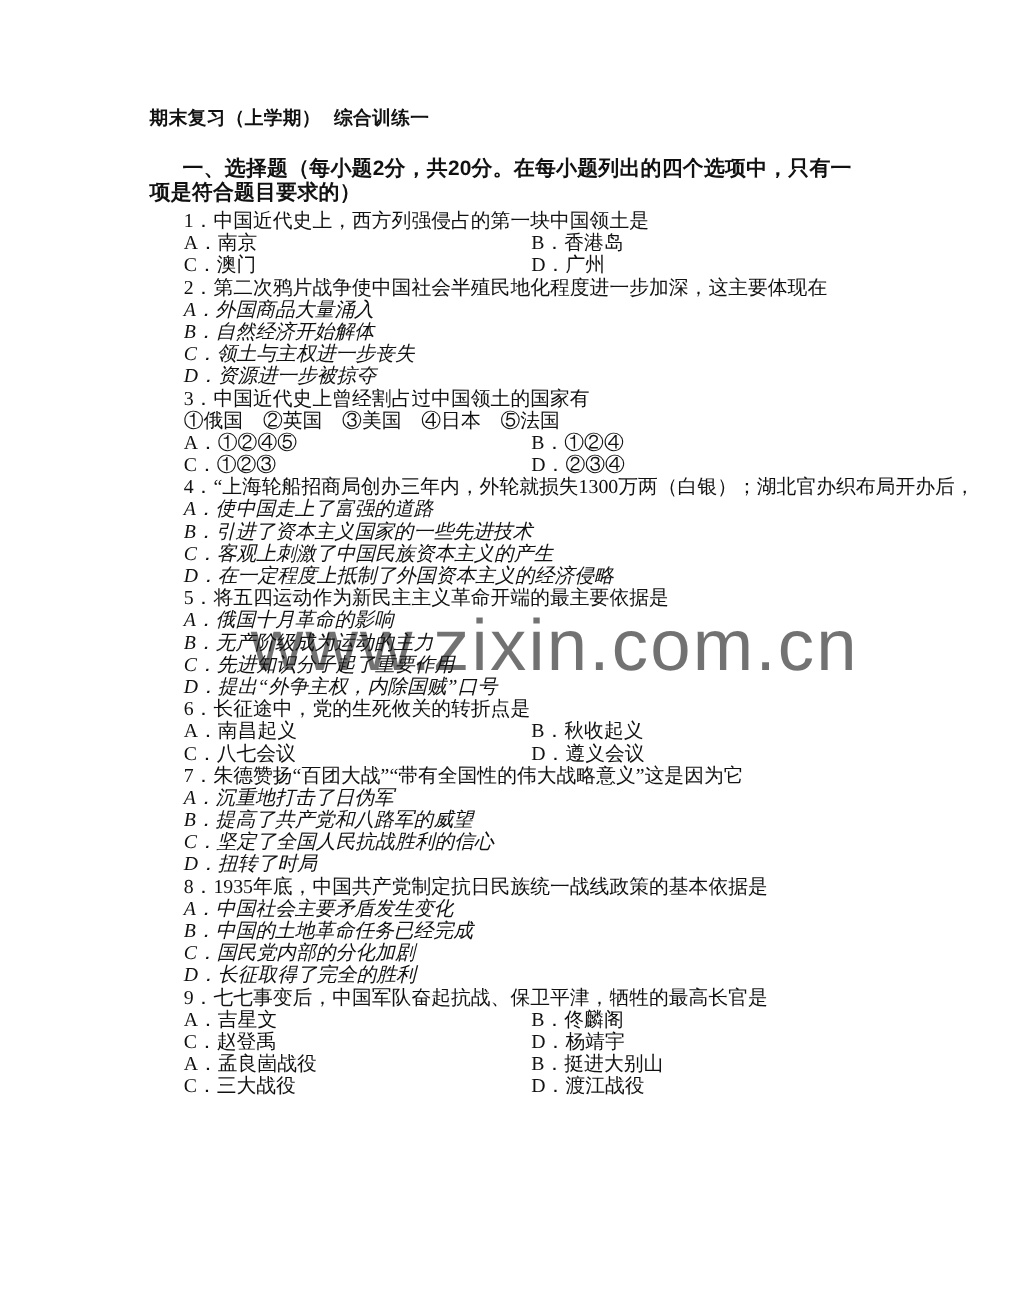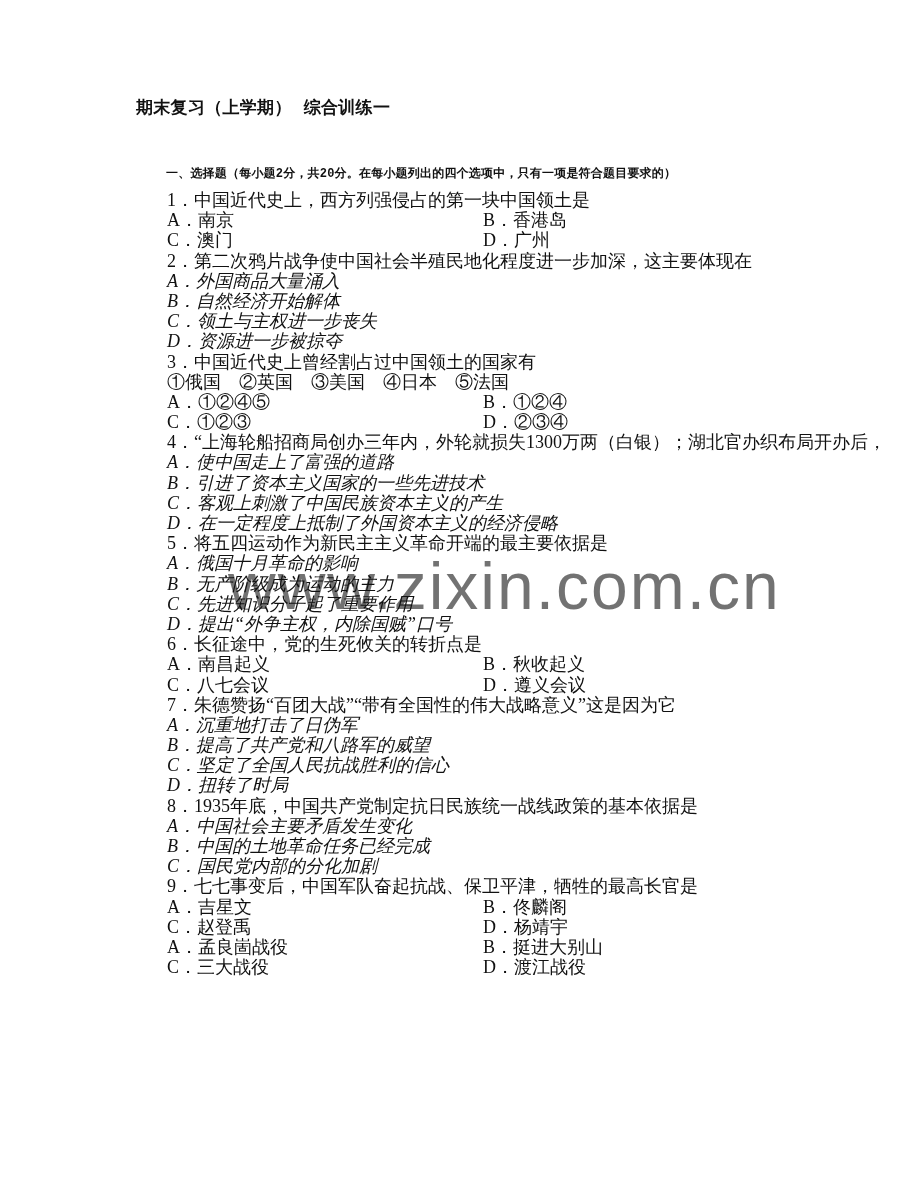--- a/index.html
+++ b/index.html
@@ -2,22 +2,22 @@
 <html><head>
   <meta charset="utf-8">
   <style>
     html, body { margin: 0; padding: 0; background: #ffffff; }
     body { width: 920px; height: 1191px; position: relative; overflow: hidden;
            font-family: "Liberation Serif", "DejaVu Serif", serif; color: #111; }
     .page { position: absolute; left: 136px; top: 0; width: 650px; }
     .title { position: absolute; top: 96px; left: 0; font-size: 17px; font-weight: bold;
              font-family: "DejaVu Sans", "Liberation Sans", sans-serif; white-space: nowrap; letter-spacing: 0.3px; }
     .title .gap { display: inline-block; width: 12px; }
-    .section { position: absolute; top: 163px; left: 0; width: 650px; font-size: 12px; font-weight: bold;
-               font-family: Liberation Mono, monospace; line-height: 22px; text-indent: 30px; letter-spacing: 0.2px; }
+    .section { position: absolute; top: 143px; left: 0; width: 650px; font-size: 19px; font-weight: bold;
+               font-family: Liberation Sans, sans-serif; line-height: 22px; text-indent: 30px; letter-spacing: 0.2px; }
     .body { position: absolute; top: 190px; left: 0; width: 650px; font-size: 18px; line-height: 20.2px; }
     .line { height: 20.2px; white-space: nowrap; position: relative; }
     .indent { padding-left: 31px; }
     .cont { padding-left: 0; }
     .opt-left { position: absolute; left: 31px; top: 0; }
     .opt-right { position: absolute; left: 347px; top: 0; }
     .opt-full { padding-left: 31px; font-style: italic; }
     .watermark { position: absolute; left: 228px; top: 548px; font-family: "Liberation Sans", "DejaVu Sans", sans-serif;
                  font-size: 66px; color: #000000; opacity: 0.55; letter-spacing: 2px; pointer-events: none; white-space: nowrap; }
   </style>
@@ -87,20 +87,21 @@
     <div class="line indent"><span>7．</span><span>朱德赞扬“百团大战”“带有全国性的伟大战略意义”这是因为它</span></div>
     <div class="line opt-full"><span>A．</span><span>沉重地打击了日伪军</span></div>
     <div class="line opt-full"><span>B．</span><span>提高了共产党和八路军的威望</span></div>
     <div class="line opt-full"><span>C．</span><span>坚定了全国人民抗战胜利的信心</span></div>
     <div class="line opt-full"><span>D．</span><span>扭转了时局</span></div>
 
     <div class="line indent"><span>8．</span><span>1935年底，中国共产党制定抗日民族统一战线政策的基本依据是</span></div>
     <div class="line opt-full"><span>A．</span><span>中国社会主要矛盾发生变化</span></div>
     <div class="line opt-full"><span>B．</span><span>中国的土地革命任务已经完成</span></div>
     <div class="line opt-full"><span>C．</span><span>国民党内部的分化加剧</span></div>
+    <div class="line opt-full"><span>D．</span><span>长征取得了完全的胜利</span></div>
 
     <div class="line indent"><span>9．</span><span>七七事变后，中国军队奋起抗战、保卫平津，牺牲的最高长官是</span></div>
     <div class="line">
       <span class="opt-left"><span>A．</span><span>吉星文</span></span>
       <span class="opt-right"><span>B．</span><span>佟麟阁</span></span>
     </div>
     <div class="line">
       <span class="opt-left"><span>C．</span><span>赵登禹</span></span>
       <span class="opt-right"><span>D．</span><span>杨靖宇</span></span>
     </div>

